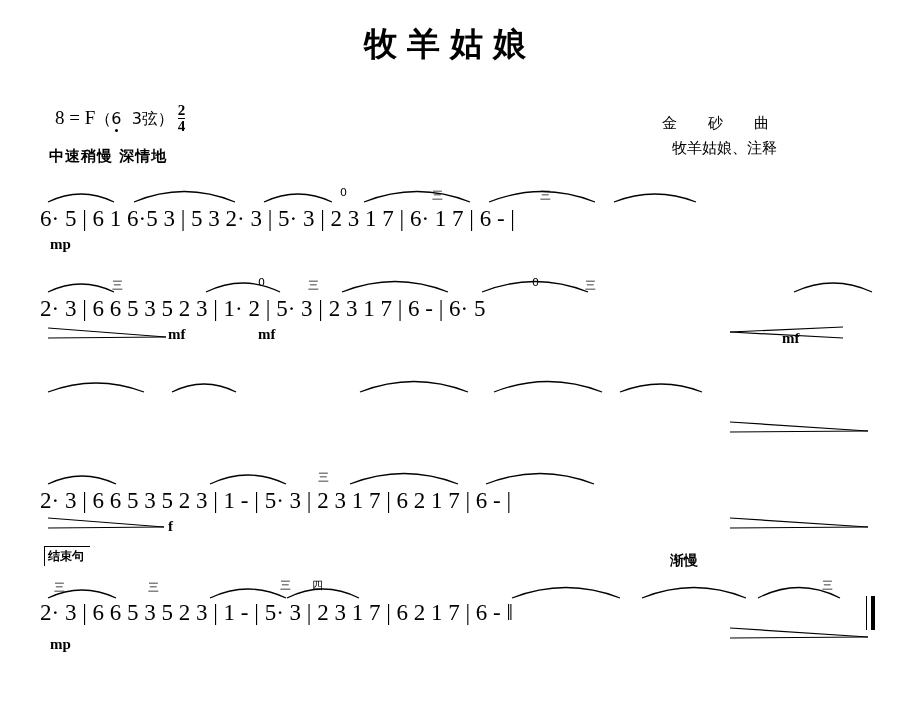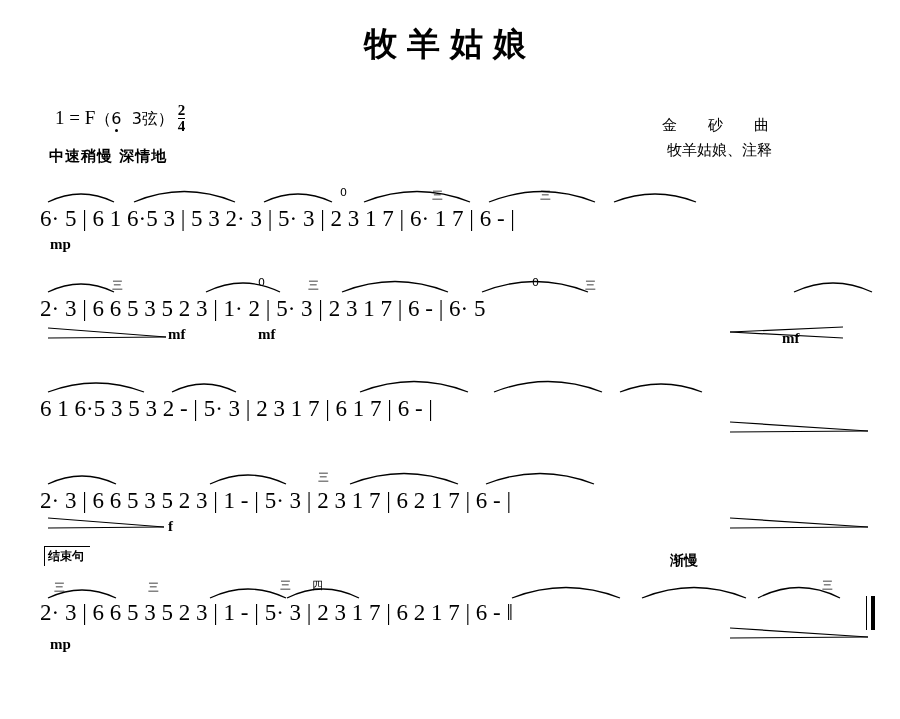--- a/index.html
+++ b/index.html
@@ -74,22 +74,22 @@
     top: 147px;
     font-family: "DejaVu Sans", sans-serif;
     font-weight: bold;
     font-size: 15px;
     letter-spacing: 1px;
   }
   .composer {
     position: absolute;
     right: 48px;
     top: 112px;
-    text-align: center;
-    font-family: Liberation Sans, sans-serif;
+    text-align: right;
+    font-family: Liberation Mono, monospace;
     font-size: 15px;
     line-height: 25px;
     margin-left: 48px;
   }
   .composer .l1 { letter-spacing: 8px; }
   .composer .l2 { letter-spacing: 0px; }
 
   .staff {
     position: absolute;
     left: 40px;
@@ -160,21 +160,21 @@
   .final-bar .thick { position: absolute; top: 0; left: 5px; width: 4px; height: 34px; background: #000; }
 </style>
 </head>
 <body>
 
 <div class="sheet">
 
   <div class="title">牧羊姑娘</div>
 
   <div class="key-sig">
-    <span>1 = F</span><span style="font-family:'DejaVu Sans',sans-serif;font-size:16px;">（<span class="dotted">6</span>&nbsp;&nbsp;3弦）</span><span class="meter"><span class="num">2</span><span class="den">4</span></span>
+    <span>8 = F</span><span style="font-family:'DejaVu Sans',sans-serif;font-size:16px;">（<span class="dotted">6</span>&nbsp;&nbsp;3弦）</span><span class="meter"><span class="num">2</span><span class="den">4</span></span>
   </div>
 
   <div class="tempo-mark">中速稍慢 深情地</div>
 
   <div class="composer">
     <div class="l1">金　砂　曲</div>
     <div class="l2">牧羊姑娘、注释</div>
   </div>
 
   <div class="staff" style="top:178px;">
@@ -291,21 +291,20 @@
         <svg width="112" height="20">
           <path d="M2,18 Q56,-3 110,18" stroke="#000" stroke-width="1.3" fill="none"></path>
         </svg>
       </div>
     <div class="slur" style="left:578px;top:10px;">
         <svg width="86" height="16">
           <path d="M2,14 Q43,-2 84,14" stroke="#000" stroke-width="1.3" fill="none"></path>
         </svg>
       </div>
 
-    <div class="notes">6 1   6·5   3    5 3   2    -  | 5·      3 | 2 3   1 7 | 6    1 7 | 6    -  |</div>
 
     <div class="hair" style="left:690px;top:52px;">
       <svg width="140" height="14">
           <path d="M0,2 L138,11" stroke="#000" stroke-width="1.2" fill="none"></path>
           <path d="M0,12 L138,11" stroke="#000" stroke-width="1.2" fill="none"></path>
         </svg>
     </div>
   </div>
 
   <div class="staff" style="top:460px;">

